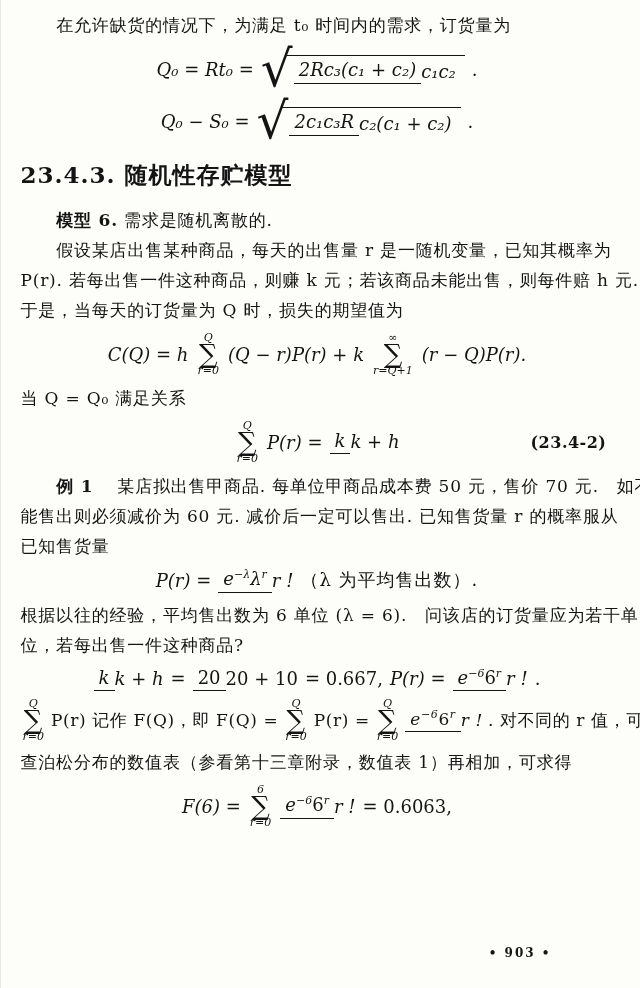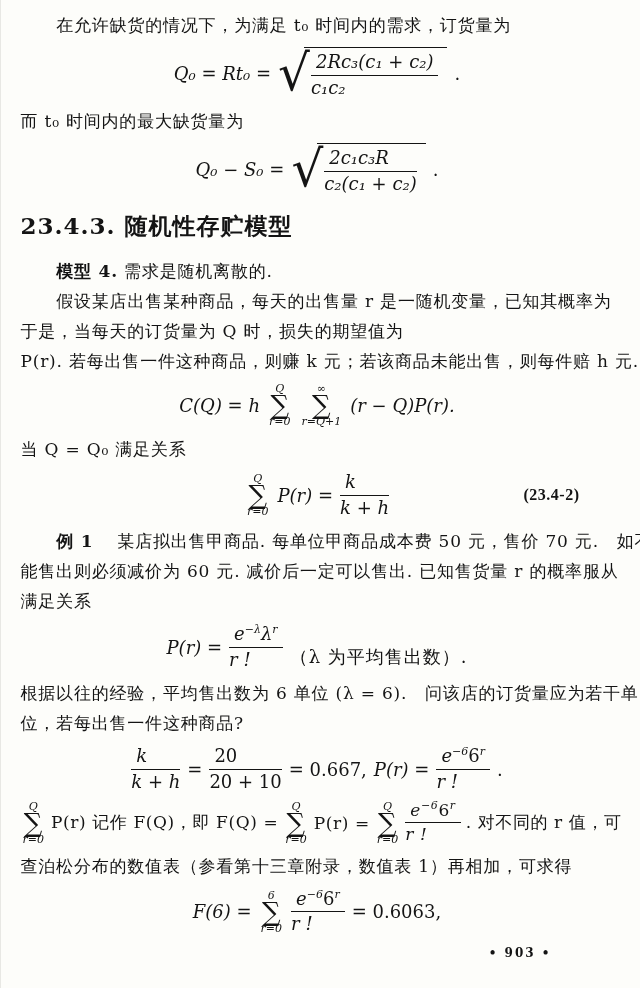--- a/index.html
+++ b/index.html
@@ -28,39 +28,39 @@
     letter-spacing:1px;
     margin:16px 0 14px 0;
   }
   
   .math{font-style:italic;font-family:"DejaVu Serif","Liberation Serif",serif;}
   .up{font-style:normal;}
   .formula{
     display:flex;justify-content:center;align-items:center;
     gap:7px;margin:7px 0;font-size:18px;
   }
-  .frac{display:inline-flex;flex-direction:column;line-height:1.25;vertical-align:middle;}
+  .frac{display:inline-flex;flex-direction:row;align-items:center;line-height:1.25;vertical-align:middle;}
   .frac .num{border-bottom:1.6px solid #141414;padding:0 5px 1px 5px;}
   .frac .den{padding-top:1px;}
   .sum{display:inline-flex;flex-direction:column;align-items:center;line-height:1;margin:0 2px;}
   .sum .lim{font-size:11px;font-style:italic;letter-spacing:0;}
   .sum .sigma{font-size:26px;line-height:0.85;font-style:normal;}
   .sqrt{display:inline-flex;align-items:center;}
   .sqrt .radical{font-size:50px;line-height:0.9;font-weight:400;margin-right:-6px;}
   .sqrt .radicand{border-top:1.8px solid #141414;padding:3px 9px 0 7px;}
   sup{font-size:11px;line-height:0;font-style:italic;}
   .eqrow{display:flex;align-items:center;margin:7px 0;font-size:18px;}
   .eq-spacer{width:90px;}
   .eq-body{flex:1;display:flex;justify-content:center;align-items:center;gap:7px;}
-  .eqno{width:90px;text-align:left;font-weight:bold;letter-spacing:0.5px;font-size:16px;font-family:Liberation Serif, serif;}
+  .eqno{width:90px;text-align:center;font-weight:bold;letter-spacing:0.5px;font-size:16px;}
   .mathline{
     display:flex;align-items:center;gap:5px;
     letter-spacing:0.6px;margin:5px 0;white-space:nowrap;
   }
-  .note{letter-spacing:1px;margin-top:20px;}
+  .note{letter-spacing:1px;}
   .footer{
     position:absolute;right:88px;bottom:28px;
     font-weight:bold;letter-spacing:2px;font-size:12px;
   }
 </style>
 </head>
 <body>
 
 <div class="page">
 
@@ -73,54 +73,54 @@
       <span class="radicand">
         <span class="frac">
           <span class="num math">2Rc₃(c₁ + c₂)</span>
           <span class="den math">c₁c₂</span>
         </span>
       </span>
     </span>
     <span>.</span>
   </div>
 
-  <div class="line">而 t₀ 时间内的最大缺货量为</div>
 
   <div class="formula">
     <span class="math">Q₀ − S₀ =</span>
     <span class="sqrt">
       <span class="radical">√</span>
       <span class="radicand">
         <span class="frac">
           <span class="num math">2c₁c₃R</span>
           <span class="den math">c₂(c₁ + c₂)</span>
         </span>
       </span>
     </span>
     <span>.</span>
   </div>
 
   <div class="section-heading">23.4.3. 随机性存贮模型</div>
 
   <div class="line indent">
-    <span class="blabel">模型 4.</span>
+    <span class="blabel">模型 6.</span>
     <span>需求是随机离散的.</span>
   </div>
 
   <div class="line indent">假设某店出售某种商品，每天的出售量 r 是一随机变量，已知其概率为</div>
+  <div class="line">P(r). 若每出售一件这种商品，则赚 k 元；若该商品未能出售，则每件赔 h 元.</div>
   <div class="line">于是，当每天的订货量为 Q 时，损失的期望值为</div>
-  <div class="line">P(r). 若每出售一件这种商品，则赚 k 元；若该商品未能出售，则每件赔 h 元.</div>
 
   <div class="formula">
     <span class="math">C(Q) = h</span>
     <span class="sum">
       <span class="lim">Q</span>
       <span class="sigma">∑</span>
       <span class="lim">r=0</span>
     </span>
+    <span class="math">(Q − r)P(r) + k</span>
     <span class="sum">
       <span class="lim">∞</span>
       <span class="sigma">∑</span>
       <span class="lim">r=Q+1</span>
     </span>
     <span class="math">(r − Q)P(r).</span>
   </div>
 
   <div class="line">当 Q = Q₀ 满足关系</div>
 
@@ -140,21 +140,21 @@
     </span>
     <span class="eqno">(23.4-2)</span>
   </div>
 
 
   <div class="line indent">
     <span class="blabel">例 1</span>
     <span>　某店拟出售甲商品. 每单位甲商品成本费 50 元，售价 70 元.　如不</span>
   </div>
   <div class="line">能售出则必须减价为 60 元. 减价后一定可以售出. 已知售货量 r 的概率服从</div>
-  <div class="line">满足关系</div>
+  <div class="line">已知售货量</div>
 
   <div class="formula">
     <span class="math">P(r) =</span>
     <span class="frac">
       <span class="num"><i>e</i><sup>−λ</sup><i>λ</i><sup>r</sup></span>
       <span class="den math">r !</span>
     </span>
     <span class="note">（λ 为平均售出数）.</span>
   </div>
 

